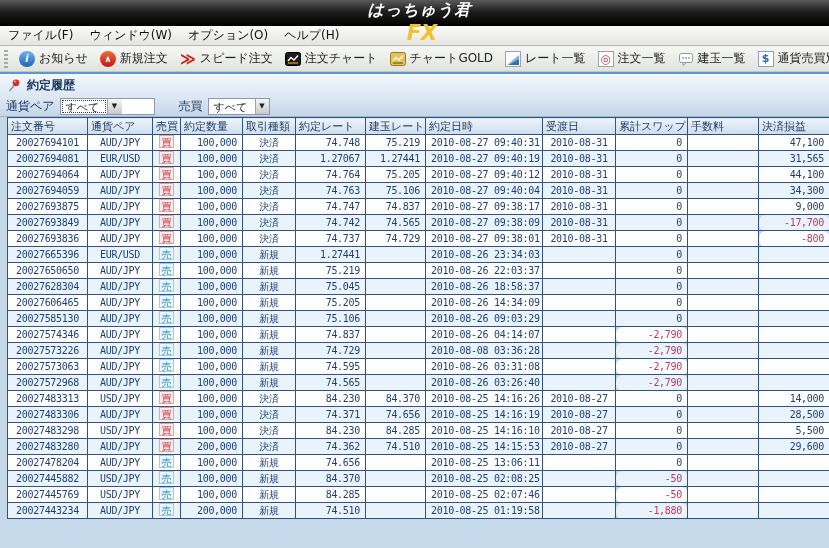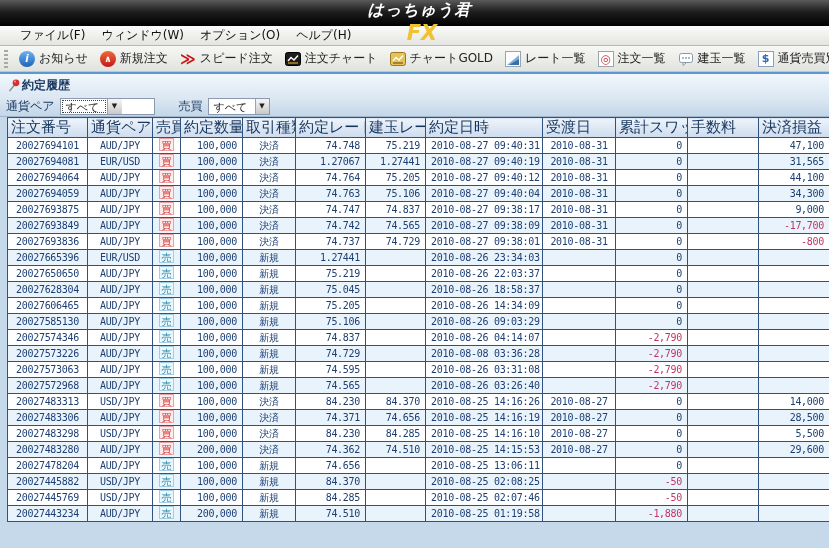--- a/index.html
+++ b/index.html
@@ -13,21 +13,21 @@
   .titlebar {
     height:26px; background:linear-gradient(#5a5a5a 0%, #1e1e1e 45%, #000 100%);
     display:flex; align-items:center; padding-left:10px;flex-direction:column;
   }
   .logo-main { color:#fff; font-weight:bold; font-style:italic; font-size:16px; letter-spacing:1px; }
   .logo-fx   { color:#f2c12e; font-weight:bold; font-style:italic; font-size:21px; margin-left:5px; }
   
   .menubar {
     height:20px; background:linear-gradient(#fbfbfa,#e4e4e0);
     border-bottom:1px solid #b9b8b2;
-    display:flex; align-items:center; padding-left:12px;
+    display:flex; align-items:center; padding-left:0;
     font-size:12px; color:#111;
   }
   .menu-item { padding:1px 8px; cursor:default; }
   
   .toolbar {
     height:26px; background:linear-gradient(#f7f8f5,#e1e3de);
     border-bottom:1px solid #c4c6c0;
     display:flex; align-items:center; padding-left:2px;
     font-size:12px; color:#222; white-space:nowrap; overflow:hidden;
   }
@@ -39,21 +39,21 @@
   }
   .i-info  { border-radius:50%; background:linear-gradient(#6db3f2,#1e62b5); color:#fff; font-weight:bold; font-style:italic; font-size:10px; }
   .i-new   { border-radius:50%; background:linear-gradient(#f06a3a,#c01818); color:#fff; font-weight:bold; font-size:9px; }
   .i-speed { color:#cc1111; font-weight:bold; font-size:15px; }
   .i-order { background:#fff; border:1px solid #9aa4ae; color:#d03030; font-size:12px; }
   .i-dollar{ background:#fff; border:1px solid #8aa0c0; color:#2a6ac0; font-weight:bold; }
   .blue-rule { height:2px; background:#5a99d6; }
   
   .panel-head {
     height:22px; background:linear-gradient(#f2f7fc,#dcE8f4);
-    display:flex; align-items:center; padding-left:6px;text-align:right;
+    display:flex; align-items:center; gap:5px; padding-left:6px;text-align:right;
   }
   .panel-title { font-size:12px; font-weight:bold; color:#17365f; }
   
   .filter-bar {
     height:21px; background:linear-gradient(#dfe9f3,#c4d6e8);
     border-bottom:1px solid #9fb6cc;
     display:flex; align-items:center; gap:5px; padding-left:6px;
     font-size:12px; color:#17365f;
   }
   .combo {
@@ -67,35 +67,35 @@
     border-left:1px solid #9aa4b0; display:flex; align-items:center; justify-content:center;
     font-size:7px; color:#222;
   }
   .gap12 { width:14px; }
   
   .table-area { height:431px; padding-left:7px; background:#c6d9ea; }
   table { border-collapse:collapse; table-layout:fixed; width:822px;
           font-family:"DejaVu Sans Mono","DejaVu Sans",monospace; }
   th {
     height:17px; background:linear-gradient(#eef4fb,#cddced);
-    border:1px solid #31517e; font-weight:normal; font-size:15px; color:#16355e;
+    border:1px solid #31517e; font-weight:normal; font-size:11px; color:#16355e;
     text-align:left; padding:0 3px; white-space:nowrap; overflow:hidden;
     font-family:"DejaVu Sans",sans-serif;
   }
   td {
     height:15px; line-height:15px; border:1px solid #31517e;
     font-size:10px; letter-spacing:-0.3px; color:#1d3f73;
     white-space:nowrap; overflow:hidden;
   }
   tr:nth-child(even) td { background:#e9f3fb; }
   tr:nth-child(odd)  td { background:#ffffff; }
   td.al { text-align:left;  padding:0 2px 0 5px; }
   td.ar { text-align:right; padding:0 5px 0 2px; }
   td.ac { text-align:center; padding:0 2px; }
-  td .neg, td.neg { color:#c23565; }
+  td .neg, td.neg { color:#c23565;border-radius:7px; }
   .badge {
     display:inline-block; width:15px; height:13px; line-height:13px;
     font-size:10px; letter-spacing:0; text-align:center; border:1px solid;
     font-family:"DejaVu Sans",sans-serif;
   }
   .badge.buy  { color:#cc2a2a; border-color:#e8a4a4; background:#fdeaea; }
   .badge.sell { color:#2a8cb0; border-color:#a4cce2; background:#ebf6fc; }
 </style>
 </head>
 <body>

